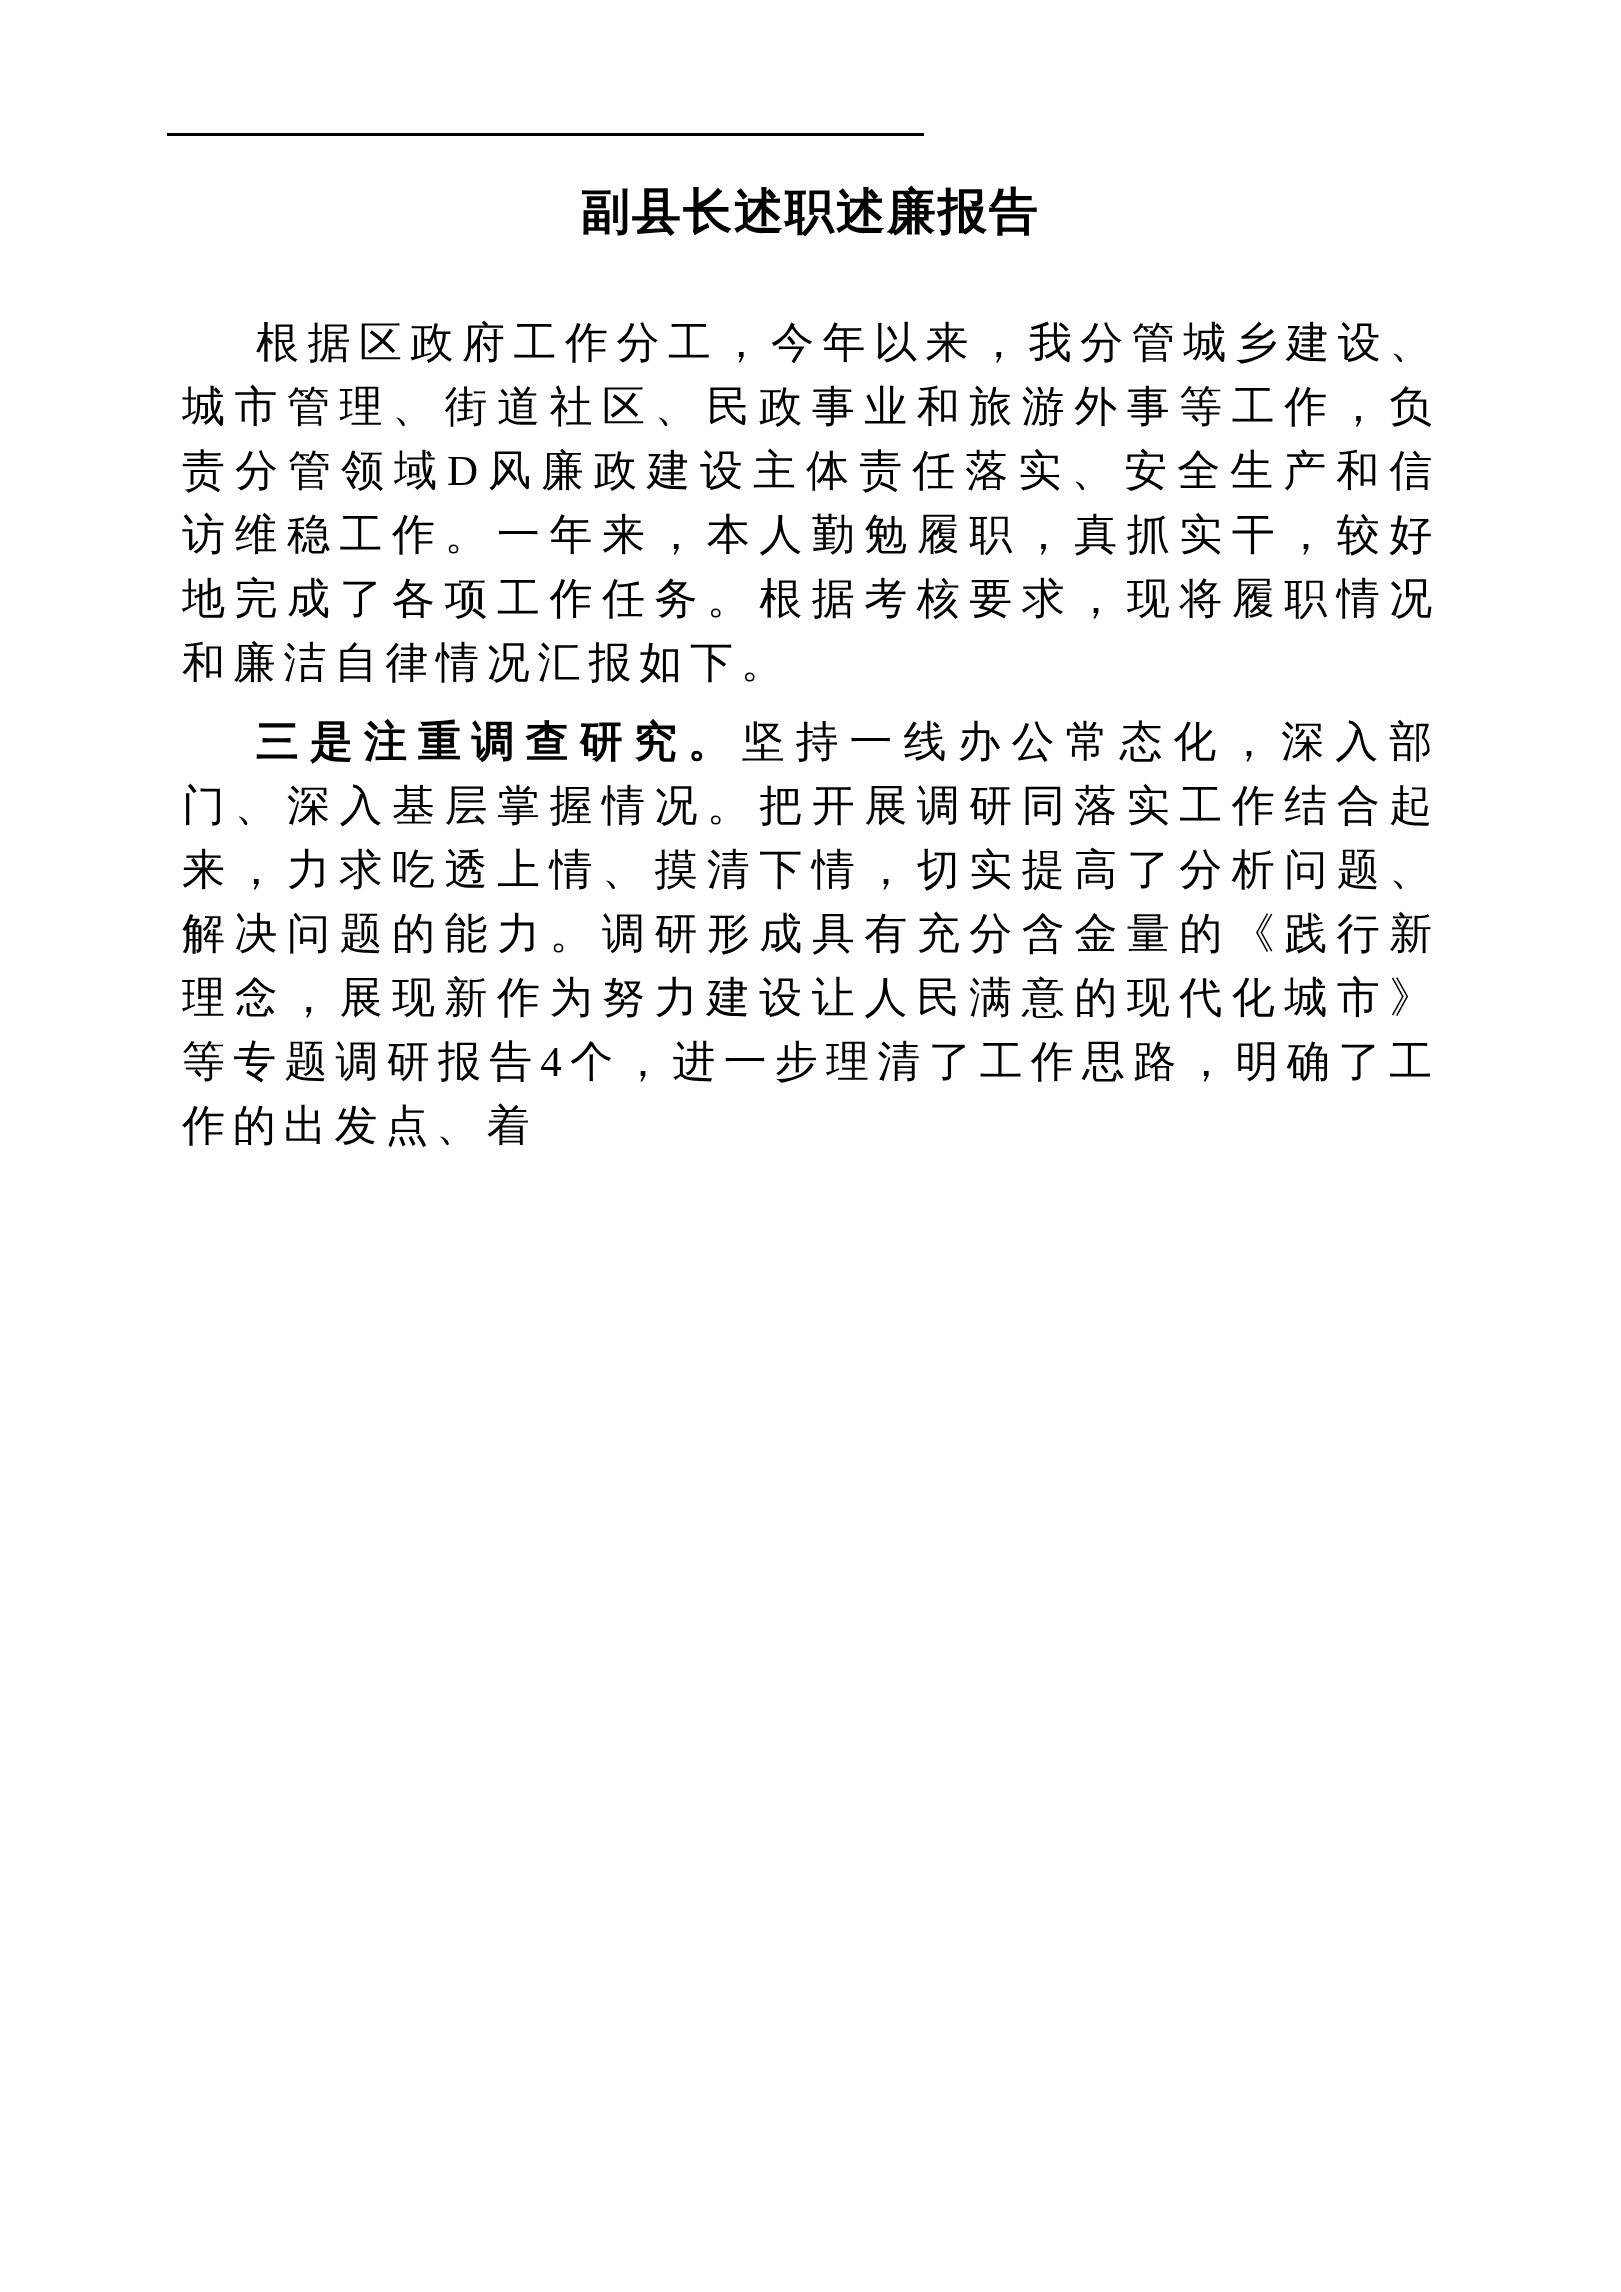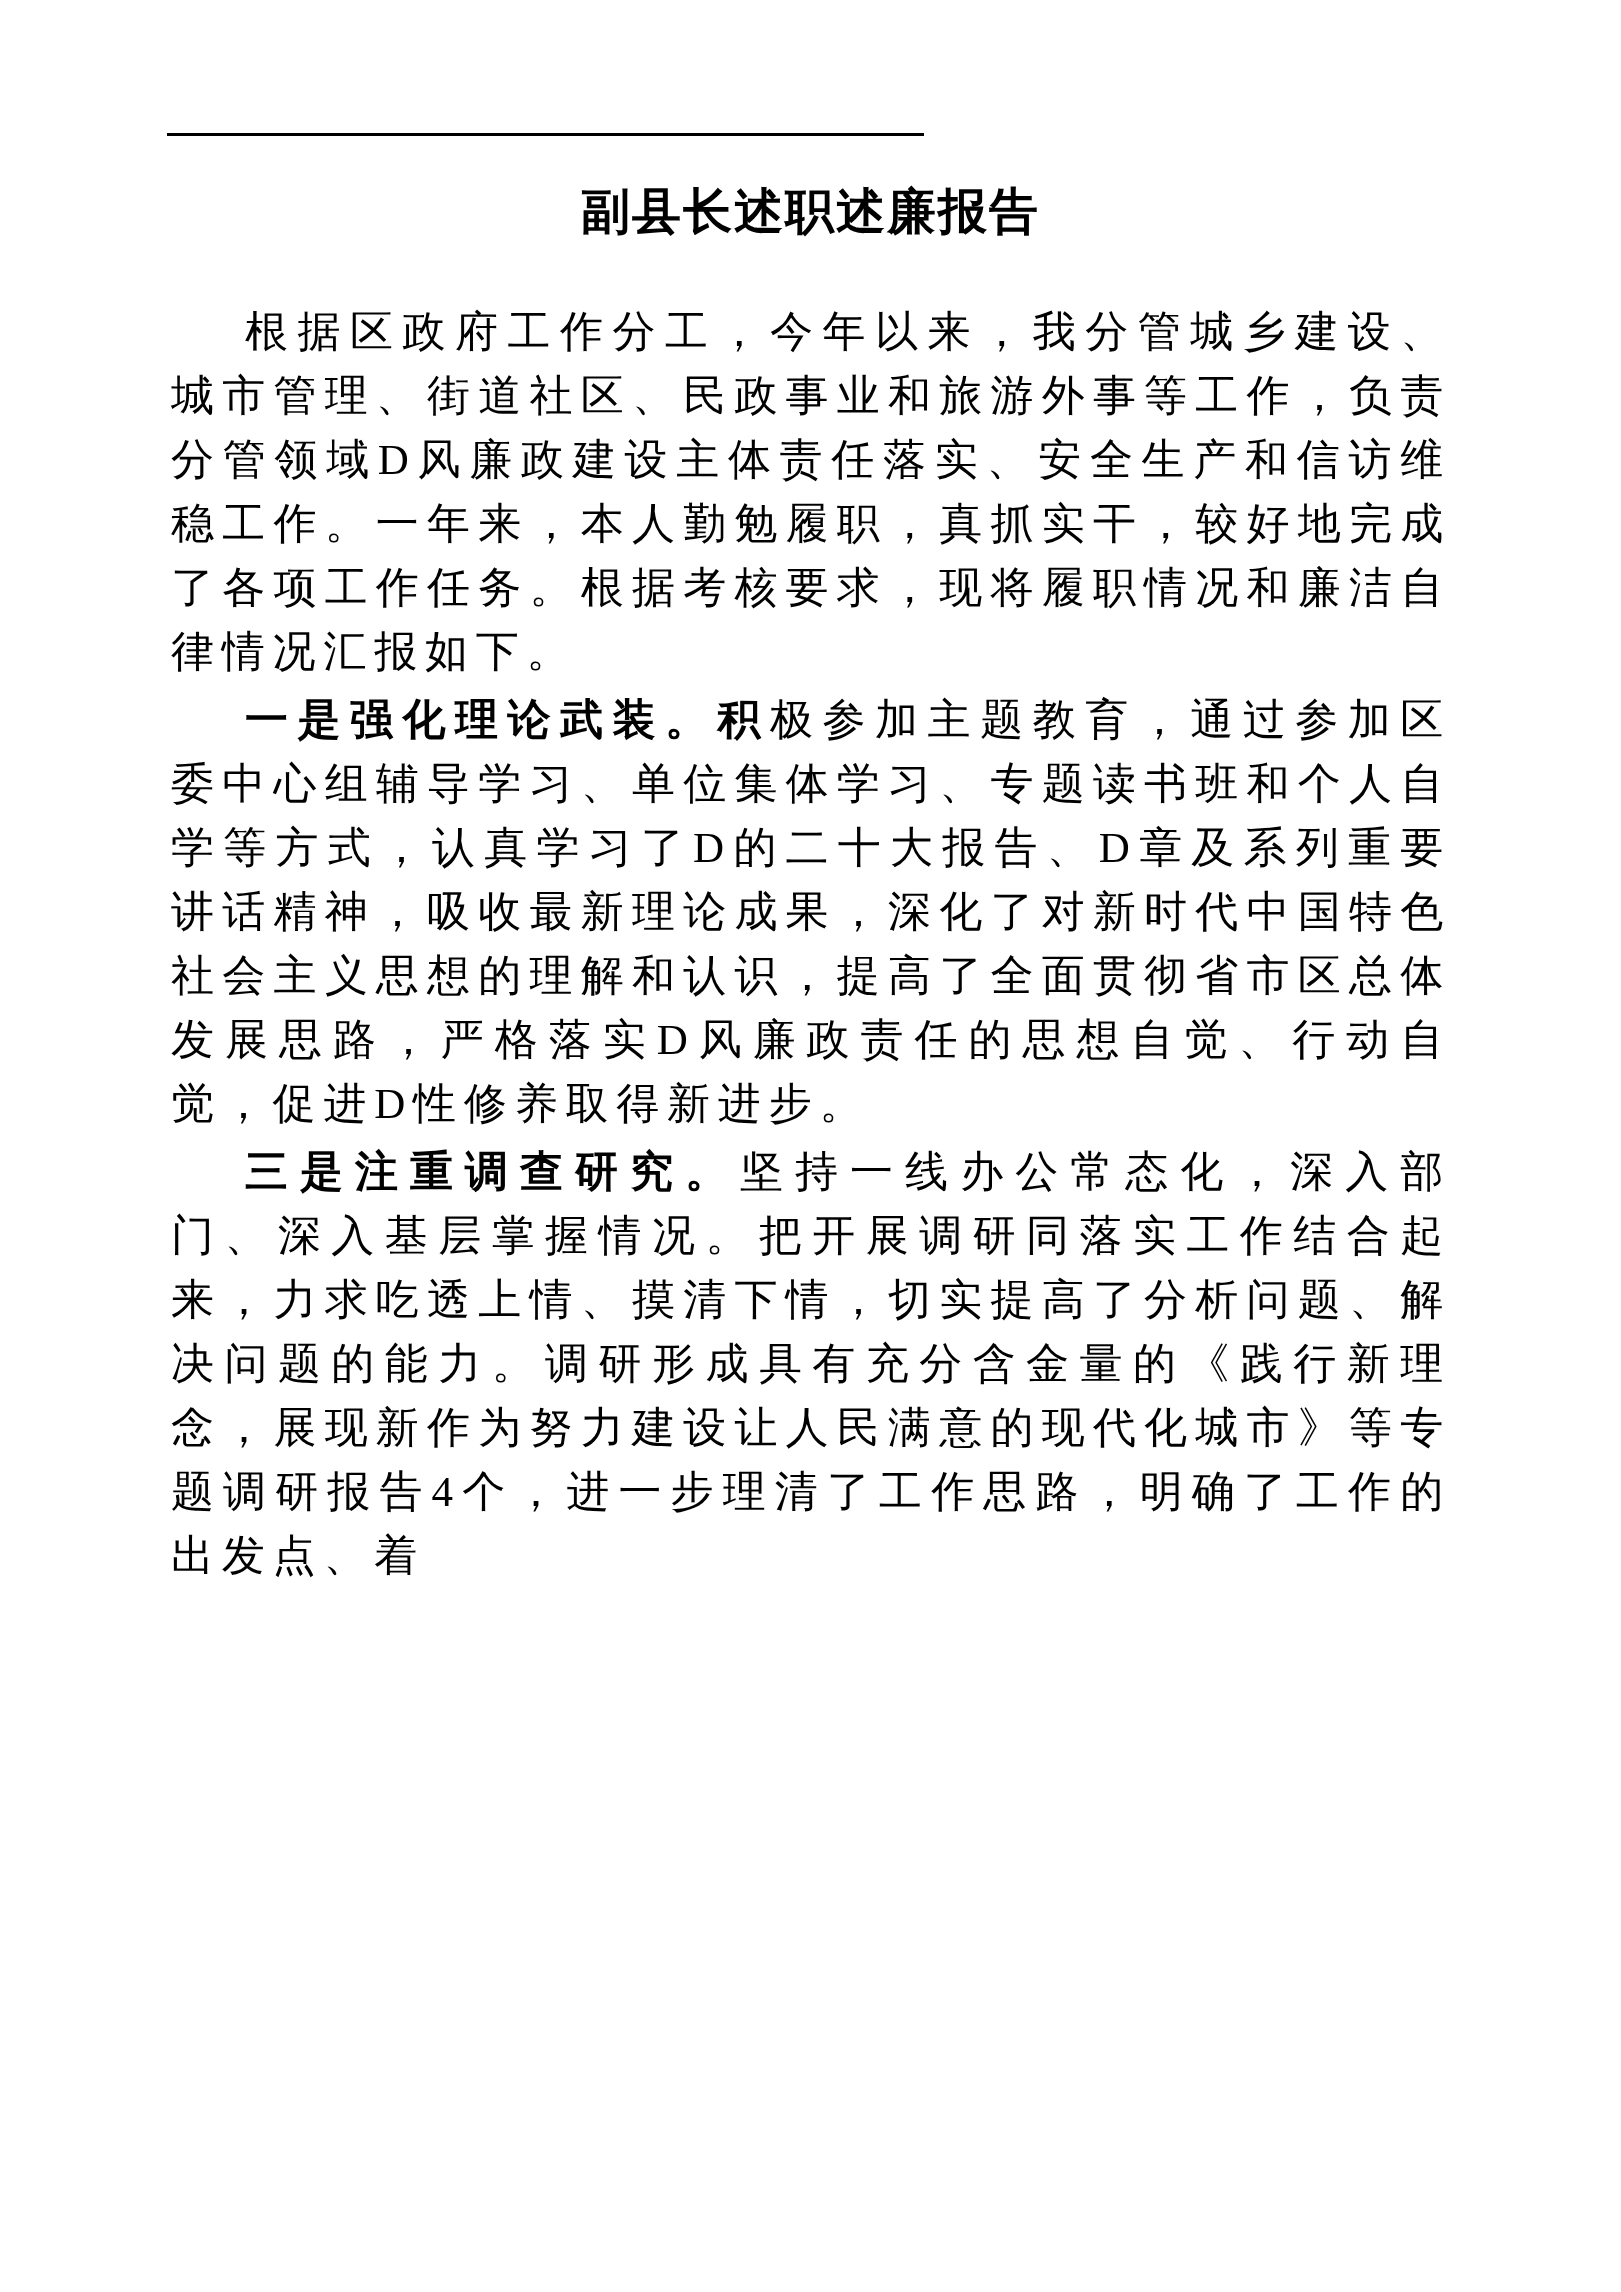--- a/index.html
+++ b/index.html
@@ -37,21 +37,21 @@
     letter-spacing: 2px;
     font-family: "Liberation Serif", "DejaVu Serif", serif;
   }
   .doc-body {
     position: absolute;
     left: 167px;
     top: 296px;
     width: 1288px;
   }
   .para {
-    margin: 4px;
+    margin: 15px;
     font-size: 43px;
     line-height: 64px;
     letter-spacing: 7.8px;
     text-align: justify;
     text-justify: inter-ideograph;
     text-indent: 74px;
     word-break: break-all;
   }
   .run {
     font-weight: normal;
@@ -61,17 +61,16 @@
   }
 </style>
 </head>
 <body>
 
 <div class="page">
   <div class="header-rule"></div>
   <h1 class="doc-title">副县长述职述廉报告</h1>
   <div class="doc-body">
       <p class="para"><span class="run">根据区政府工作分工，今年以来，我分管城乡建设、城市管理、街道社区、民政事业和旅游外事等工作，负责分管领域D风廉政建设主体责任落实、安全生产和信访维稳工作。一年来，本人勤勉履职，真抓实干，较好地完成了各项工作任务。根据考核要求，现将履职情况和廉洁自律情况汇报如下。</span></p>
-      <p class="para"><span class="run bold">一是强化理论武装。积</span><span class="run">极参加主题教育，通过参加区委中心组辅导学习、单位集体学习、专题读书班和个人自学等方式，认真学习了D的二十大报告、D章及系列重要讲话精神，吸收最新理论成果，深化了对新时代中国特色社会主义思想的理解和认识，提高了全面贯彻省市区总体发展思路，严格落实D风廉政责任的思想自觉、行动自觉，促进D性修养取得新进步。</span></p>
       <p class="para"><span class="run bold">三是注重调查研究。</span><span class="run">坚持一线办公常态化，深入部门、深入基层掌握情况。把开展调研同落实工作结合起来，力求吃透上情、摸清下情，切实提高了分析问题、解决问题的能力。调研形成具有充分含金量的《践行新理念，展现新作为努力建设让人民满意的现代化城市》等专题调研报告4个，进一步理清了工作思路，明确了工作的出发点、着</span></p>
     </div>
 </div>
 
 
 </body></html>

